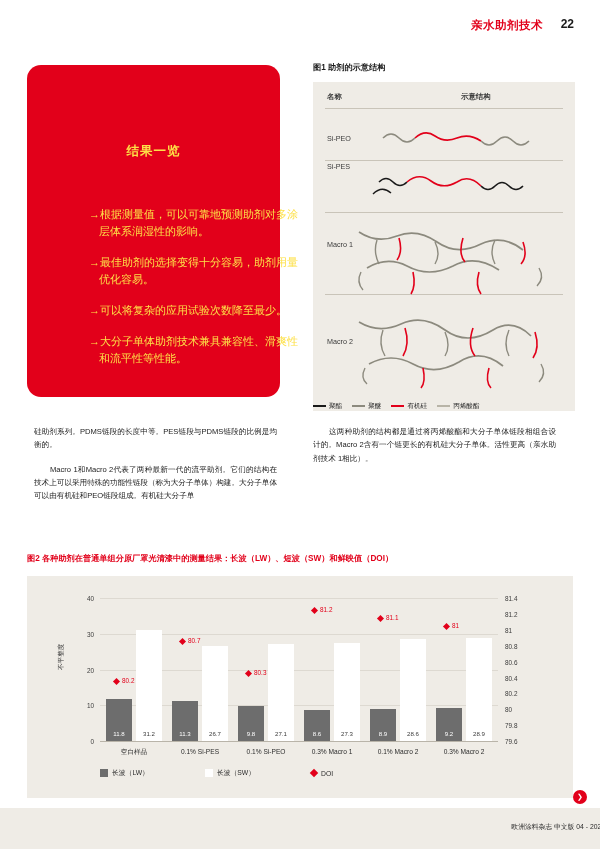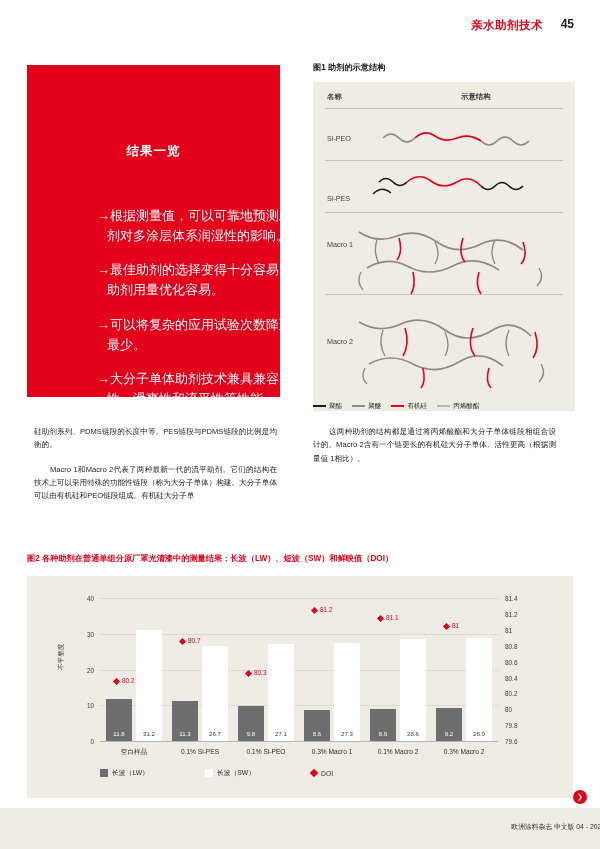--- a/index.html
+++ b/index.html
@@ -23,33 +23,33 @@
     letter-spacing:.5px;
   }
   .header-page{
     position:absolute;right:26px;top:17px;
     font-size:12px;font-weight:bold;color:#1b1b1b;
   }
 
   
   .redbox{
     position:absolute;left:27px;top:65px;width:253px;height:332px;
-    background:#e2001a;color:#ffffff;
+    background:#e2001a;color:#fde047;border-radius:14px;
   }
   .redbox-title{
     position:absolute;left:0;top:78px;width:253px;text-align:center;
     font-size:12.5px;font-weight:bold;letter-spacing:1px;
   }
   .redbox-list{
     position:absolute;left:22px;top:125px;width:215px;
   }
   .redbox-list li{
     list-style:none;
-    font-size:13px;line-height:1.55;
-    margin:0 0 14px 8px;
+    font-size:11px;line-height:1.55;
+    margin:0 0 14px 0;
     text-indent:-10px;padding-left:10px;
   }
 
   
   .fig1-cap{
     position:absolute;left:313px;top:62px;
     font-size:8.2px;font-weight:bold;color:#1b1b1b;
   }
   .fig1{
     position:absolute;left:313px;top:82px;width:262px;height:329px;
@@ -148,21 +148,21 @@
     background:#e2001a;color:#fff;font-size:7px;line-height:14px;text-align:center;
   }
 </style>
 </head>
 <body>
 
 <div class="page">
 
   <div class="header">
     <div class="header-title">亲水助剂技术</div>
-    <div class="header-page">45</div>
+    <div class="header-page">22</div>
   </div>
 
   <div class="redbox">
     <div class="redbox-title">结果一览</div>
     <ul class="redbox-list">
       <li>→根据测量值，可以可靠地预测助剂对多涂层体系润湿性的影响。</li>
       <li>→最佳助剂的选择变得十分容易，助剂用量优化容易。</li>
       <li>→可以将复杂的应用试验次数降至最少。</li>
       <li>→大分子单体助剂技术兼具兼容性、滑爽性和流平性等性能。</li>
     </ul>
@@ -172,21 +172,21 @@
   <div class="fig1">
     <div class="hdr c1">名称</div>
     <div class="hdr c2">示意结构</div>
 
     <div class="rule" style="top:26px;"></div>
     <div class="rule" style="top:78px;"></div>
     <div class="rule" style="top:130px;"></div>
     <div class="rule" style="top:212px;"></div>
 
     <div class="rname" style="top:52px;">Si-PEO</div>
-    <div class="rname" style="top:112px;text-align:center;">Si-PES</div>
+    <div class="rname" style="top:80px;text-align:center;">Si-PES</div>
     <div class="rname" style="top:158px;text-align:center;">Macro 1</div>
     <div class="rname" style="top:255px;">Macro 2</div>
 
     <svg width="262" height="329">
 
       <path d="M70 56 q8 -8 16 0 q8 8 16 0" fill="none" stroke="#8c8a7e" stroke-width="1.6"></path>
       <path d="M102 56 q10 -9 20 -2 q10 7 22 2 q12 -5 24 3" fill="none" stroke="#e2001a" stroke-width="1.6"></path>
       <path d="M168 59 q8 8 16 0 q8 -8 16 0 q8 8 16 0" fill="none" stroke="#8c8a7e" stroke-width="1.6"></path>
 
       <path d="M66 100 q7 -7 14 0 q7 7 14 0" fill="none" stroke="#1a1a1a" stroke-width="1.6"></path>
@@ -239,21 +239,21 @@
       <span class="sw" style="background:#b8b4a7"></span>
       <span>丙烯酸酯</span>
     </span>
   </div>
 
   <div class="col left">
     <p>硅助剂系列。PDMS链段的长度中等。PES链段与PDMS链段的比例是均衡的。</p>
     <p class="ind">Macro 1和Macro 2代表了两种最新一代的流平助剂。它们的结构在技术上可以采用特殊的功能性链段（称为大分子单体）构建。大分子单体可以由有机硅和PEO链段组成。有机硅大分子单</p>
   </div>
   <div class="col right">
-    <p class="ind">这两种助剂的结构都是通过将丙烯酸酯和大分子单体链段相组合设计的。Macro 2含有一个链更长的有机硅大分子单体。活性更高（根据测量值 1相比）。</p>
+    <p class="ind">这两种助剂的结构都是通过将丙烯酸酯和大分子单体链段相组合设计的。Macro 2含有一个链更长的有机硅大分子单体。活性更高（亲水助剂技术 1相比）。</p>
   </div>
 
   <div class="fig2-cap">图2 各种助剂在普通单组分原厂罩光清漆中的测量结果：长波（LW）、短波（SW）和鲜映值（DOI）</div>
   <div class="fig2">
     <div class="ylabel">不平整度</div>
     <div class="plot">
 
       <div class="gridline" style="top:0px;"></div>
       <div class="gridline" style="top:35.75px;"></div>
       <div class="gridline" style="top:71.5px;"></div>

